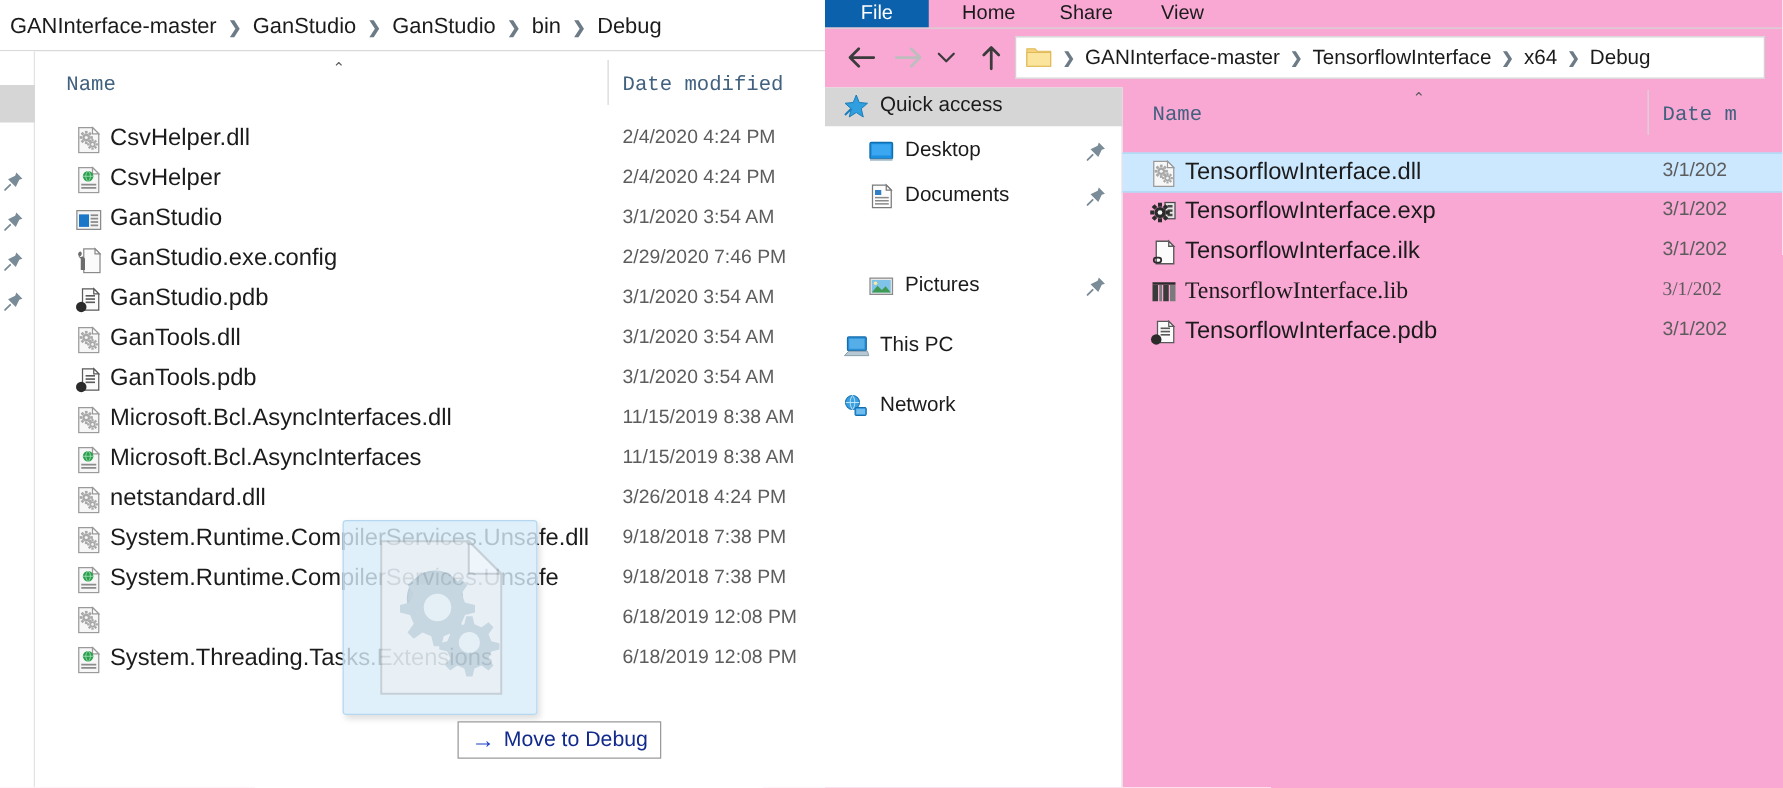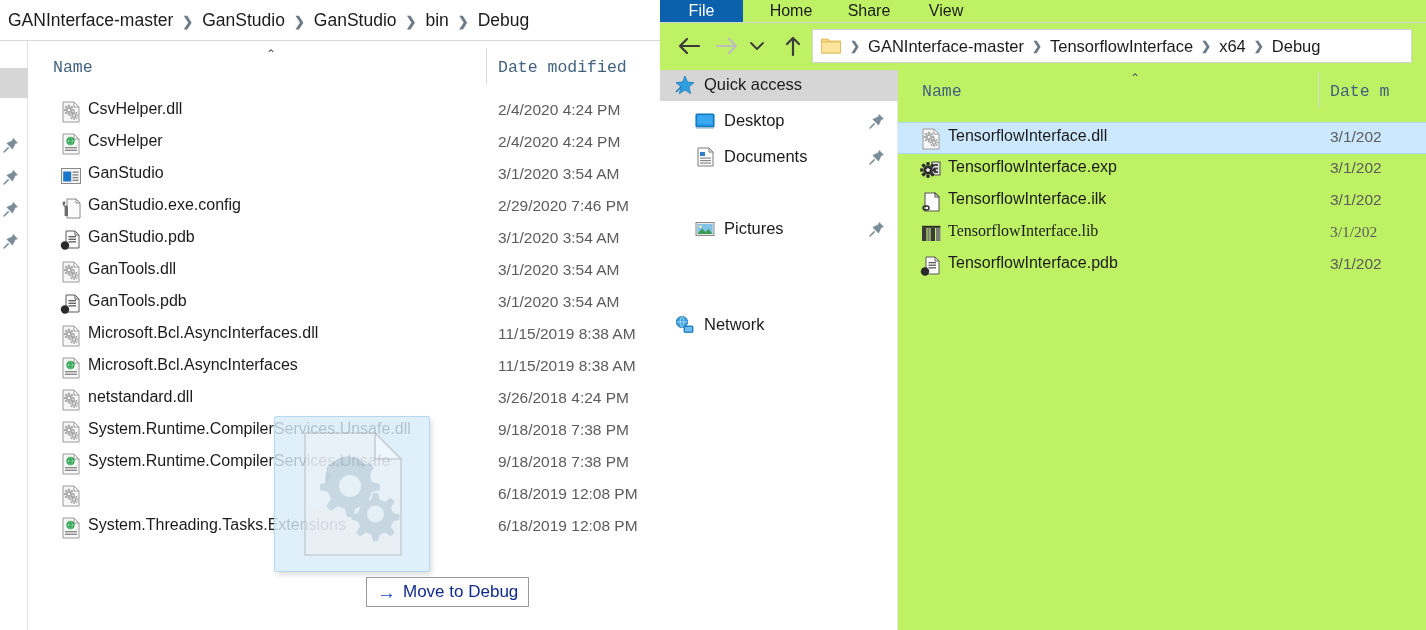--- a/index.html
+++ b/index.html
@@ -71,21 +71,21 @@
   .frow {
     position: absolute; left: 0; width: 632px; height: 32px;
     display: flex; align-items: center;
   }
   .frow .ficon {
     position: absolute; left: 32px; top: 5px;
     width: 22px; height: 22px;
   }
   .frow .fname {
     position: absolute; left: 60px; top: 4px;
-    font-size: 16px; color: #1b1b1b; white-space: nowrap;
+    font-size: 19px; color: #1b1b1b; white-space: nowrap;
   }
   .frow .fdate {
     position: absolute; left: 470px; top: 5px;
     font-size: 15.5px; color: #5c5c5c; white-space: nowrap;
   }
 
   
   #drag-ghost {
     position: absolute; left: 274px; top: 416px;
     width: 156px; height: 156px;
@@ -104,21 +104,21 @@
     height: 30px; padding: 0 10px;
     background: #ffffff; border: 1px solid #9a9a9a;
     display: flex; align-items: center; gap: 7px;
     font-size: 17px; color: #112a8c; white-space: nowrap;
   }
   #move-tooltip .arrowg { font-size: 19px; color: #1b3fc4; line-height: 1; }
 
   
   #right-window {
     position: absolute; left: 660px; top: 0; width: 766px; height: 630px;
-    background: #bef264; overflow: hidden;
+    background: #f9a8d4; overflow: hidden;
   }
   #ribbon-tabs {
     position: absolute; left: 0; top: 0; width: 766px; height: 22px;
   }
   .rtab {
     position: absolute; top: 0; height: 22px;
     display: flex; align-items: center; justify-content: center;
     font-size: 16px; color: #1b1b1b; white-space: nowrap;
   }
   .rtab.file {
@@ -629,20 +629,28 @@
               <rect x="3.4" y="6" width="15.2" height="10" fill="#7fc4e8"></rect>
               <path d="M3.4 16 L8 10.5 L11.5 14 L14.5 11 L18.6 16 Z" fill="#3f9a54"></path>
               <circle cx="6.4" cy="8.6" r="1.4" fill="#ffe9a0"></circle>
             </svg></span>
           <span class="nplabel">Pictures</span>
           <span class="nppin"><svg width="18" height="18" viewBox="0 0 22 22">
               <path d="M13.5 2.5 L19.5 8.5 L16.4 9.6 L13 16.6 L5.4 9 L12.4 5.6 Z" fill="#7b8c99"></path>
               <path d="M7.5 14.5 L2.5 19.5" stroke="#7b8c99" stroke-width="1.8" stroke-linecap="round"></path>
             </svg></span>
         </div>
+        <div class="npitem lvl0" style="top: 192px;">
+          <span class="npicon"><svg width="22" height="22" viewBox="0 0 22 22">
+              <rect x="4" y="3.5" width="15" height="11" rx="1" fill="#2b8fd8" stroke="#146ead" stroke-width="1"></rect>
+              <rect x="5.4" y="5" width="12.2" height="8" fill="#55aee8"></rect>
+              <path d="M1.5 18.5 L5 15 H20 L21 18.5 Z" fill="#b9c9d4" stroke="#8aa0ae" stroke-width="0.8"></path>
+            </svg></span>
+          <span class="nplabel">This PC</span>
+        </div>
         <div class="npitem lvl0" style="top: 240px;">
           <span class="npicon"><svg width="22" height="22" viewBox="0 0 22 22">
               <circle cx="8" cy="8" r="5.6" fill="#3aa0e0" stroke="#1a77b8" stroke-width="0.9"></circle>
               <path d="M2.6 8 H13.4 M8 2.4 C5.6 5 5.6 11 8 13.6 C10.4 11 10.4 5 8 2.4" stroke="#bde4f8" stroke-width="0.8" fill="none"></path>
               <rect x="10" y="12" width="9" height="6.4" rx="0.8" fill="#2b8fd8" stroke="#146ead" stroke-width="0.8"></rect>
               <rect x="11" y="13" width="7" height="4.4" fill="#6ebdee"></rect>
             </svg></span>
           <span class="nplabel">Network</span>
         </div>
       </div>

